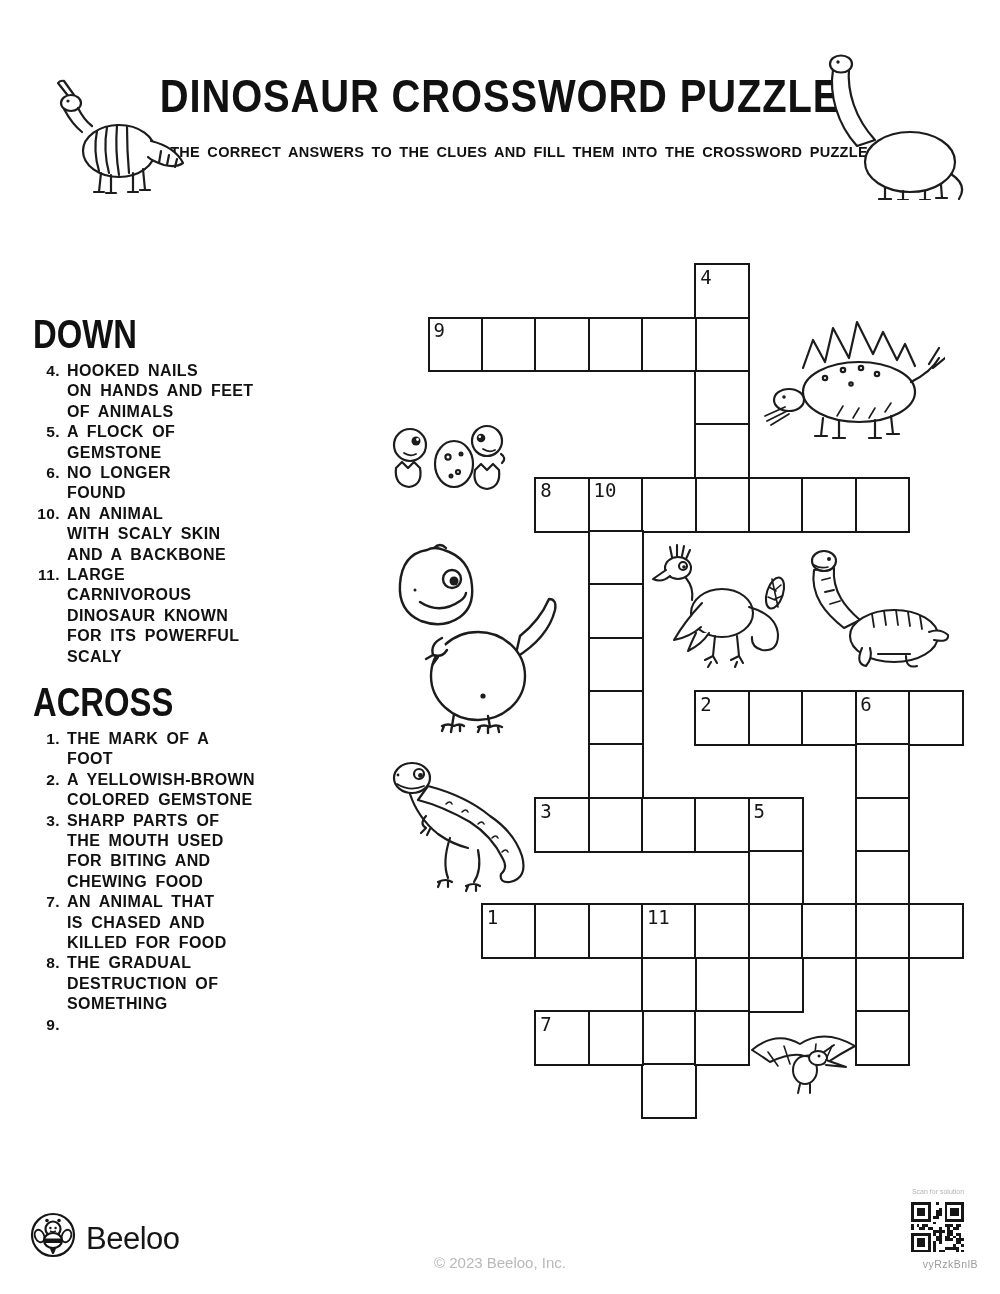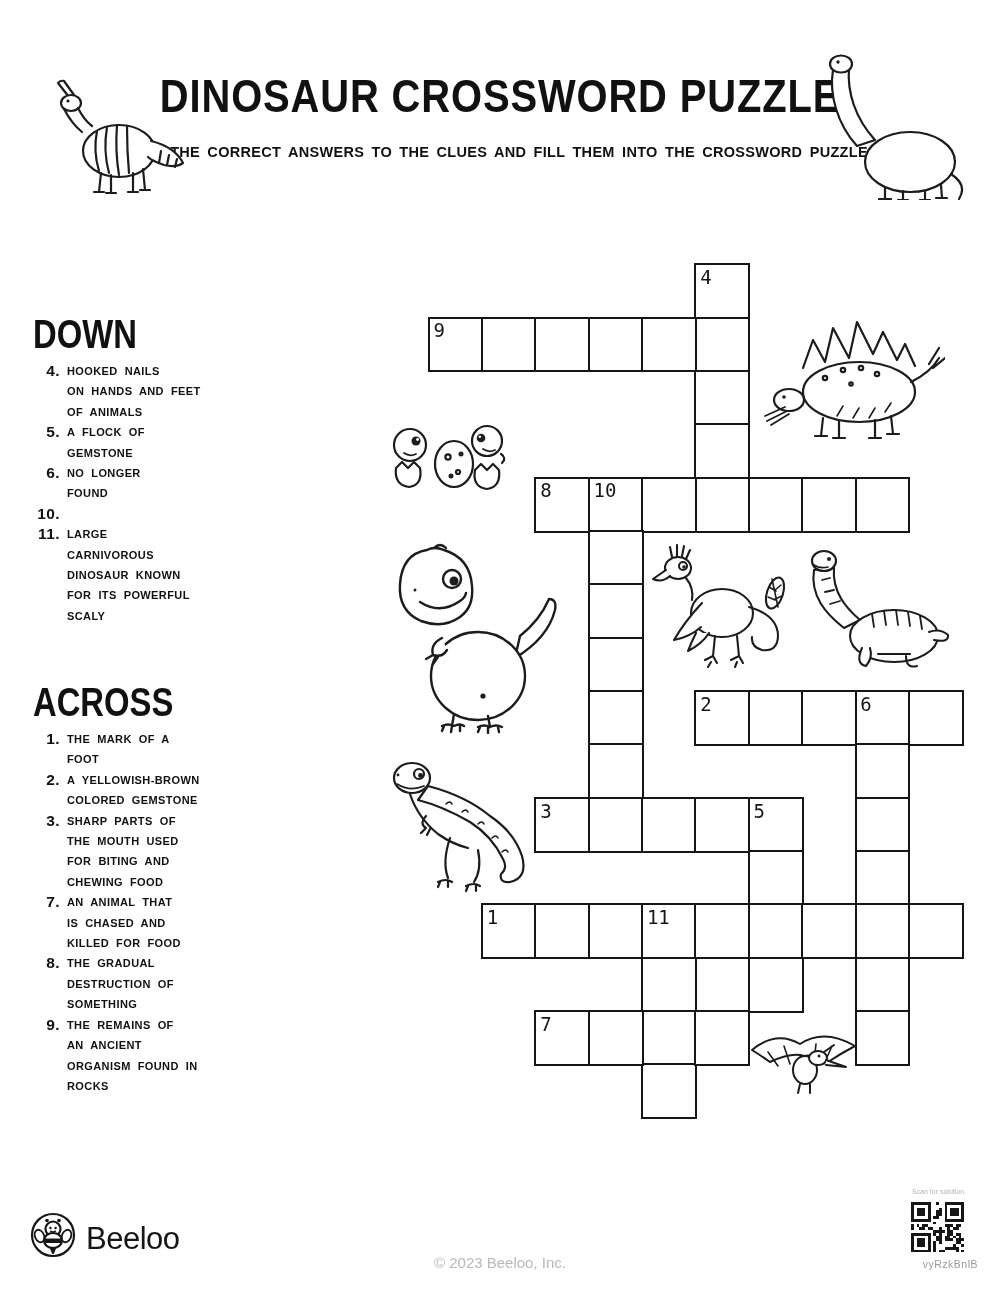--- a/index.html
+++ b/index.html
@@ -14,21 +14,21 @@
   .subtitle{position:absolute;top:144px;left:0;width:1000px;text-align:center;
          font-size:14.5px;font-weight:700;letter-spacing:.3px;word-spacing:3px;}
 
   .section{position:absolute;left:33px;width:310px;z-index:3;}
   .section-heading{font-size:40px;font-weight:700;line-height:1;margin:0 0 7px 0;
          transform:scaleX(.82);transform-origin:left;letter-spacing:0;}
   ol.clues{list-style:none;margin:0;padding:0;}
   li.clue{display:flex;align-items:flex-start;margin:0;}
   .clue-num{flex:0 0 27px;text-align:right;margin-right:7px;
          font-size:15.5px;font-weight:700;line-height:20.4px;letter-spacing:.4px;}
-  .clue-text{font-size:11px;font-weight:700;line-height:20.4px;letter-spacing:.4px;
+  .clue-text{font-size:16px;font-weight:700;line-height:20.4px;letter-spacing:.4px;
          word-spacing:3.5px;white-space:pre-line;}
 
   #grid{position:absolute;left:0;top:0;z-index:2;}
   .cell{position:absolute;box-sizing:border-box;background:#fff;border:2.6px solid #161616;}
   .cellnum{position:absolute;z-index:3;font-family:"DejaVu Sans Mono",monospace;
          font-size:19px;line-height:1;color:#161616;}
 
   .brand{position:absolute;left:86px;top:1221px;font-size:31px;font-weight:400;
          letter-spacing:-.5px;color:#161616;z-index:3;}
   .copyright{position:absolute;left:0;top:1254px;width:1000px;text-align:center;
@@ -83,20 +83,23 @@
           <span class="clue-text">A FLOCK OF
 GEMSTONE</span>
         </li>
         <li class="clue">
           <span class="clue-num">6.</span>
           <span class="clue-text">NO LONGER
 FOUND</span>
         </li>
         <li class="clue">
           <span class="clue-num">10.</span>
+          <span class="clue-text">AN ANIMAL
+WITH SCALY SKIN
+AND A BACKBONE</span>
         </li>
         <li class="clue">
           <span class="clue-num">11.</span>
           <span class="clue-text">LARGE
 CARNIVOROUS
 DINOSAUR KNOWN
 FOR ITS POWERFUL
 SCALY</span>
         </li>
       </ol>
@@ -129,24 +132,20 @@
 KILLED FOR FOOD</span>
         </li>
         <li class="clue">
           <span class="clue-num">8.</span>
           <span class="clue-text">THE GRADUAL
 DESTRUCTION OF
 SOMETHING</span>
         </li>
         <li class="clue">
           <span class="clue-num">9.</span>
-          <span class="clue-text">THE REMAINS OF
-AN ANCIENT
-ORGANISM FOUND IN
-ROCKS</span>
         </li>
       </ol>
   </div>
 
   <div id="grid">
       <div class="cell" style="left: 694.45px; top: 263.2px; width: 55.95px; height: 55.95px; border-color: rgb(22, 22, 22);"></div>
       <div class="cell" style="left: 694.45px; top: 316.55px; width: 55.95px; height: 55.95px; border-color: rgb(22, 22, 22);"></div>
       <div class="cell" style="left: 694.45px; top: 369.9px; width: 55.95px; height: 55.95px; border-color: rgb(22, 22, 22);"></div>
       <div class="cell" style="left: 694.45px; top: 423.25px; width: 55.95px; height: 55.95px; border-color: rgb(22, 22, 22);"></div>
       <div class="cell" style="left: 694.45px; top: 476.6px; width: 55.95px; height: 55.95px; border-color: rgb(22, 22, 22);"></div>

